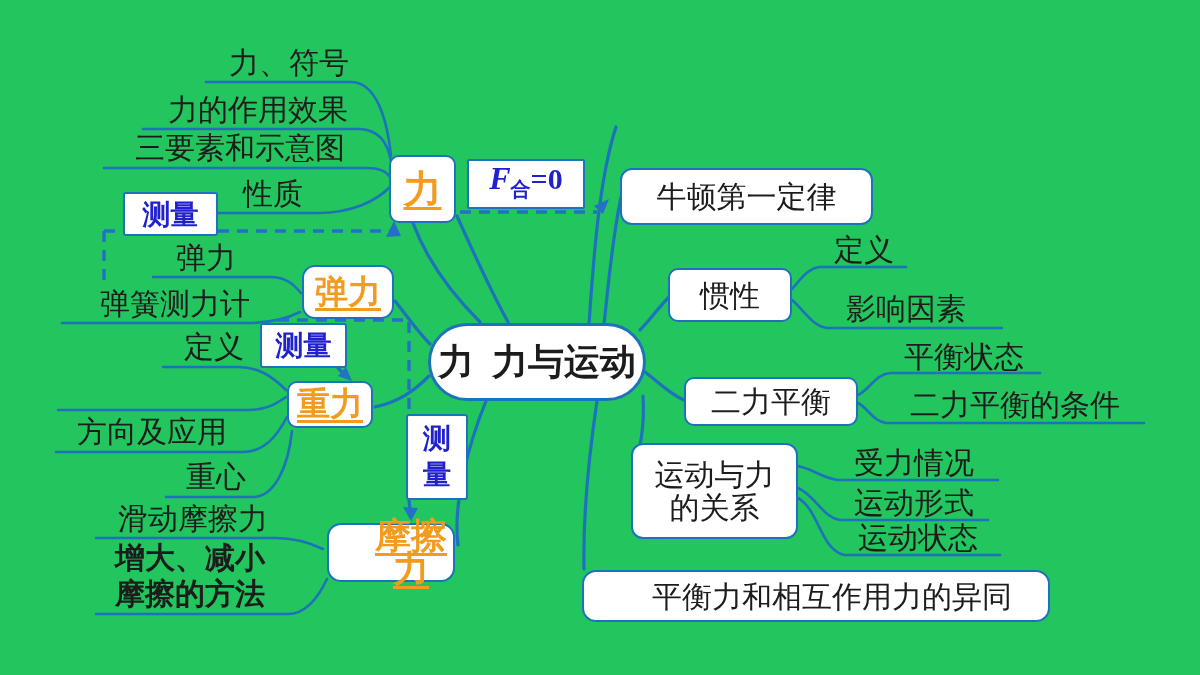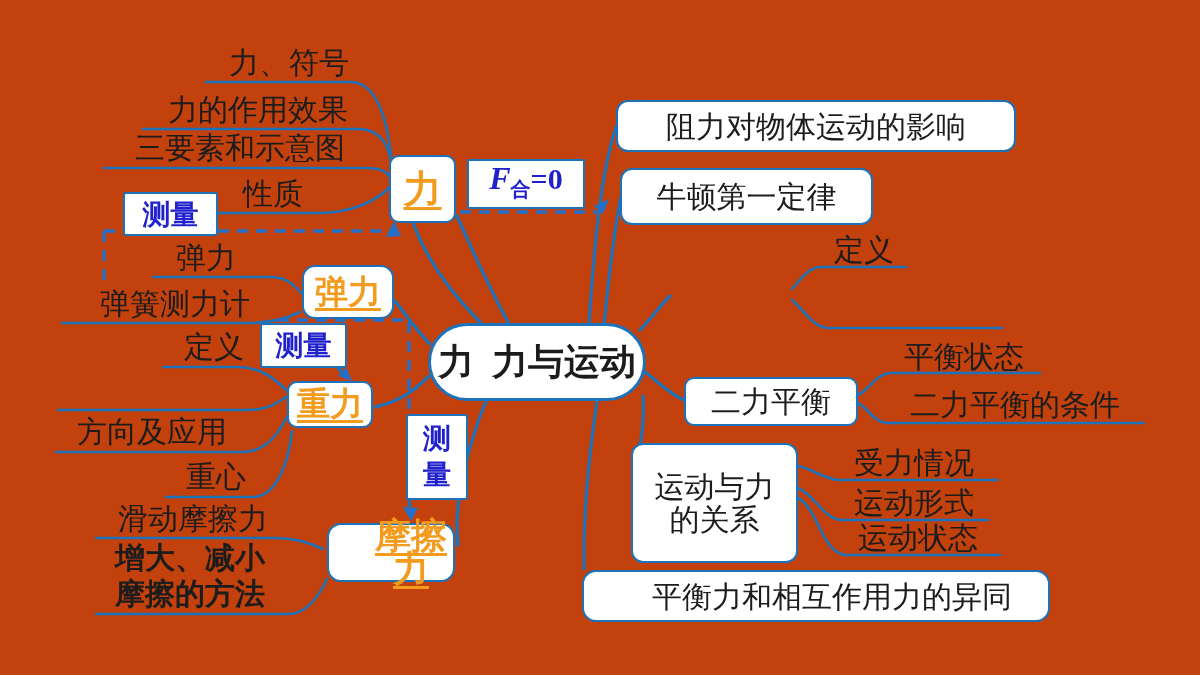--- a/index.html
+++ b/index.html
@@ -1,16 +1,16 @@
 <!DOCTYPE html>
 <html><head>
 <meta charset="utf-8">
 <style>
   html,body{margin:0;padding:0;background:#ffffff;}
-  .stage{position:relative;width:1200px;height:675px;background:#c2410c;overflow:hidden;
+  .stage{position:relative;width:1200px;height:675px;background:#22c55e;overflow:hidden;
          font-family:"Liberation Serif", serif;}
   svg.wires{position:absolute;left:0;top:0;z-index:0;}
   svg.wires path.c{fill:none;stroke:#1d73bb;stroke-width:3.2;stroke-linecap:round;}
   svg.wires path.u{fill:none;stroke:#1d73bb;stroke-width:2.6;stroke-linecap:round;}
   svg.wires path.d{fill:none;stroke:#2470c8;stroke-width:3.4;stroke-dasharray:11 8;stroke-linecap:butt;}
   svg.wires polygon.a{fill:#2470c8;stroke:none;}
 
   .lbl{position:absolute;z-index:2;color:#1c1c1c;font-size:30px;line-height:34px;
        text-align:center;white-space:pre-line;}
   .node{position:absolute;z-index:1;background:#ffffff;border:2.5px solid #1d73bb;
@@ -87,20 +87,21 @@
   <div class="lbl" style="left:160px;top:241px;width:92px;">弹力</div>
   <div class="lbl" style="left:82px;top:287px;width:186px;">弹簧测力计</div>
   <div class="lbl" style="left:168px;top:330px;width:92px;">定义</div>
   <div class="lbl" style="left:58px;top:415px;width:188px;">方向及应用</div>
   <div class="lbl" style="left:170px;top:460px;width:92px;">重心</div>
   <div class="lbl" style="left:98px;top:502px;width:190px;">滑动摩擦力</div>
   <div class="lbl" style="left:90px;top:540px;width:200px;line-height:36px;font-weight:bold;">增大、减小
 摩擦的方法</div>
 
   <div class="lbl" style="left:818px;top:233px;width:92px;">定义</div>
+  <div class="lbl" style="left:828px;top:292px;width:156px;">影响因素</div>
   <div class="lbl" style="left:886px;top:340px;width:156px;">平衡状态</div>
   <div class="lbl" style="left:884px;top:388px;width:262px;">二力平衡的条件</div>
   <div class="lbl" style="left:836px;top:446px;width:156px;">受力情况</div>
   <div class="lbl" style="left:836px;top:486px;width:156px;">运动形式</div>
   <div class="lbl" style="left:840px;top:521px;width:156px;">运动状态</div>
 
   <div class="node orange" style="left:389px;top:155px;width:67px;height:68px;border-radius:10px;font-size:38px;">
     <span class="t">力</span>
   </div>
   <div class="node orange" style="left:302px;top:265px;width:92px;height:54px;border-radius:13px;font-size:33px;">
@@ -124,30 +125,30 @@
   </div>
 
   <div class="node fhe" style="left:467px;top:159px;width:118px;height:50px;border-width:2px;border-radius:2px;">
     <span><span class="f">F</span><span class="sub">合</span><span>=0</span></span>
   </div>
 
   <div class="node center-pill" style="left:428px;top:323px;width:218px;height:78px;">
     <span>力  力与运动</span>
   </div>
 
-  <div class="node" style="left:616px;top:100px;width:400px;height:52px;border-radius:12px;">
-    <span>阻力对物体运动的影响</span>
-  </div>
   <div class="node" style="left:620px;top:168px;width:253px;height:57px;border-radius:12px;">
     <span>牛顿第一定律</span>
+  </div>
+  <div class="node" style="left:668px;top:268px;width:124px;height:54px;border-radius:10px;">
+    <span>惯性</span>
   </div>
   <div class="node" style="left:684px;top:377px;width:174px;height:49px;border-radius:10px;">
     <span>二力平衡</span>
   </div>
-  <div class="node" style="left:631px;top:443px;width:167px;height:120px;border-radius:12px;">
+  <div class="node" style="left:631px;top:443px;width:167px;height:96px;border-radius:12px;">
     <span>运动与力
 的关系</span>
   </div>
   <div class="node" style="left:582px;top:570px;width:468px;height:52px;border-radius:14px;padding-left:32px;">
     <span>平衡力和相互作用力的异同</span>
   </div>
 
 </div>
 
 </body></html>

